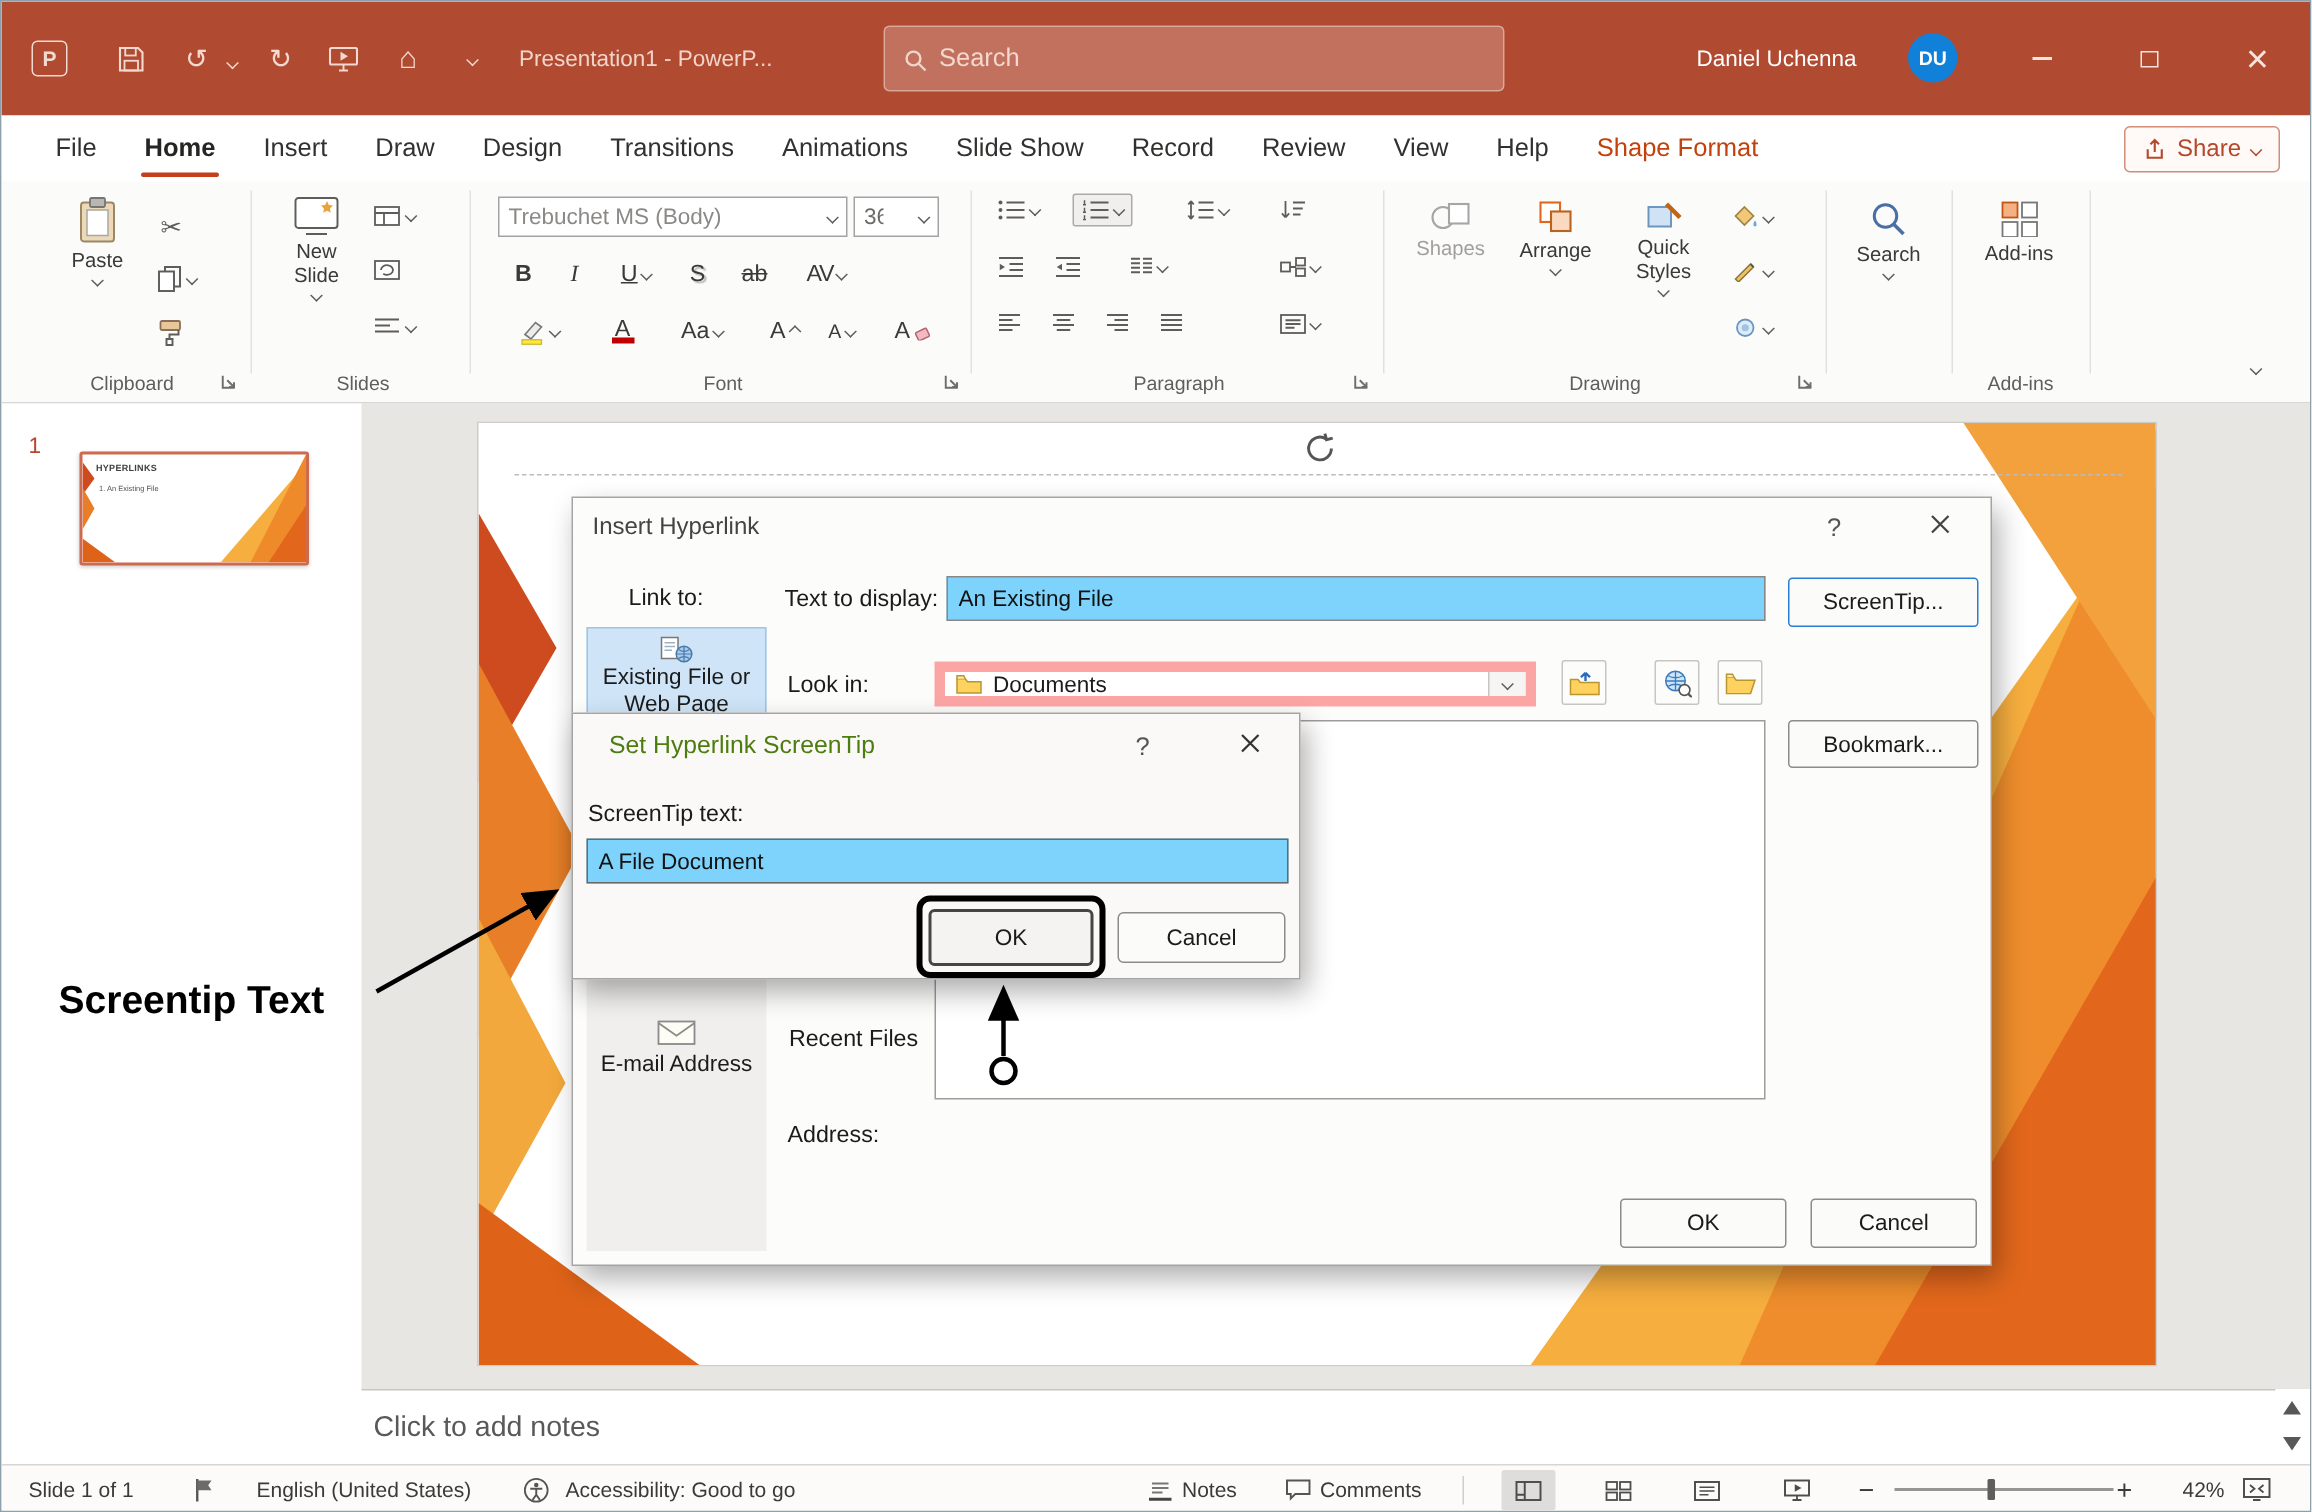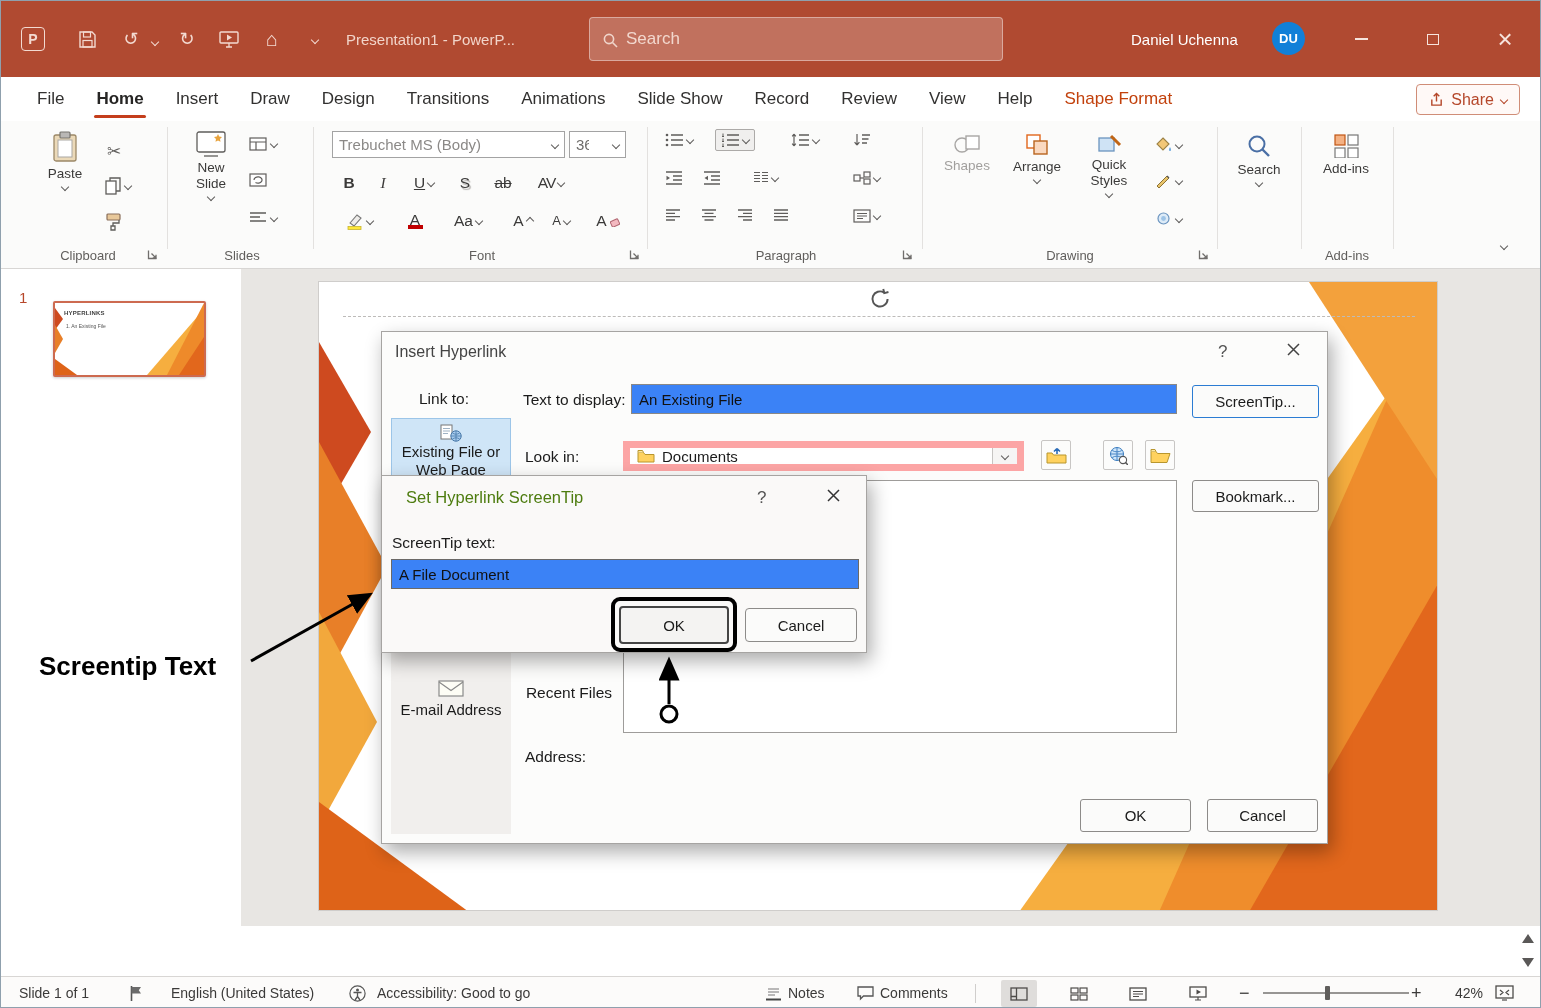--- a/index.html
+++ b/index.html
@@ -62,21 +62,21 @@
   .canvas{position:absolute;left:240px;top:268px;width:1301px;height:657px;background:#E8E6E3;}
   .slide{position:absolute;left:77px;top:12px;width:1120px;height:630px;background:#fff;border:1px solid #CFCDCB;overflow:hidden;}
   .sel-line{position:absolute;left:24px;top:34px;width:1072px;border-top:1px dashed #BDBBB9;}
 
   
   .dlg{position:absolute;background:#FCFCFB;border:1px solid #A6A4A2;box-shadow:4px 8px 18px rgba(0,0,0,.33);color:#1b1b1b;font-size:15.5px;}
   .dlg-title{position:absolute;font-size:16px;color:#444;}
   .dlg-x{position:absolute;width:22px;height:22px;display:flex;align-items:center;justify-content:center;}
   .qmark{position:absolute;font-size:17px;color:#555;}
   .btn{position:absolute;background:#FBFBFA;border:1px solid #8D8B89;border-radius:3px;display:flex;align-items:center;justify-content:center;font-size:15px;color:#1b1b1b;}
-  .ti{position:absolute;border:1px solid #8A8886;background:#3b82f6;font-size:15px;font-family:"Liberation Sans",sans-serif;padding:0 7px;color:#111;}
+  .ti{position:absolute;border:1px solid #8A8886;background:#7dd3fc;font-size:15px;font-family:"Liberation Sans",sans-serif;padding:0 7px;color:#111;}
   .combo2{position:absolute;background:#fff;border:7px solid #fca5a5;display:flex;align-items:center;}
   .combo2 .ctext{flex:1;padding:0 7px;font-size:15px;white-space:nowrap;overflow:hidden;}
   .combo2 .arrow{width:25px;height:100%;border-left:1px solid #C6C4C2;background:#F6F5F4;display:flex;align-items:center;justify-content:center;}
   .linkbar{position:absolute;left:9px;top:86px;width:120px;height:416px;background:#F1EFED;}
   .linkitem-sel{position:absolute;left:0;top:0;width:120px;height:72px;background:#CFE5F7;border:1px solid #9CC5E8;display:flex;flex-direction:column;align-items:center;padding-top:5px;gap:1px;font-size:15px;color:#1b1b1b;text-align:center;}
   .emailitem{position:absolute;left:0;top:262px;width:120px;display:flex;flex-direction:column;align-items:center;gap:4px;font-size:15px;color:#1b1b1b;}
   .listbox{position:absolute;left:241px;top:148px;width:554px;height:253px;background:#fff;border:1px solid #9E9C9A;}
   .iconbtn{position:absolute;width:30px;height:30px;display:flex;align-items:center;justify-content:center;border:1px solid transparent;border-radius:2px;}
 
   
@@ -584,20 +584,23 @@
       <svg width="13" height="13" viewBox="0 0 13 13">
           <path d="M1 1l11 11M12 1L1 12" stroke="#333" stroke-width="1.5"></path>
         </svg>
     </div>
     <div class="ab" style="left:10px;top:58px;">ScreenTip text:</div>
     <input class="ti" style="left: 9px; top: 83px; width: 468px; height: 30px; border-color: rgb(107, 105, 103);" value="A File Document">
     <div class="btn" style="left:237px;top:130px;width:110px;height:38px;border:2px solid #454545;background:#F4F3F2;border-radius:4px;">OK</div>
     <div class="btn" style="left:363px;top:132px;width:112px;height:34px;border-radius:4px;">Cancel</div>
   </div>
 
+  <div class="notes">
+    <div class="notes-text">Click to add notes</div>
+  </div>
   <div class="ab tri-up" style="left:1521px;top:933px;"></div>
   <div class="ab tri-down" style="left:1521px;top:957px;"></div>
 
   <div class="statusbar">
     <div class="sitem" style="left:18px;">Slide 1 of 1</div>
     <div class="sitem" style="left:128px;">
       <svg width="14" height="17" viewBox="0 0 14 17">
           <path d="M2.5 1v15" stroke="#555" stroke-width="1.6"></path>
           <path d="M2.5 2h9.5l-2.2 3.2L12 8.5H2.5z" fill="#6b6b6b"></path>
         </svg>

